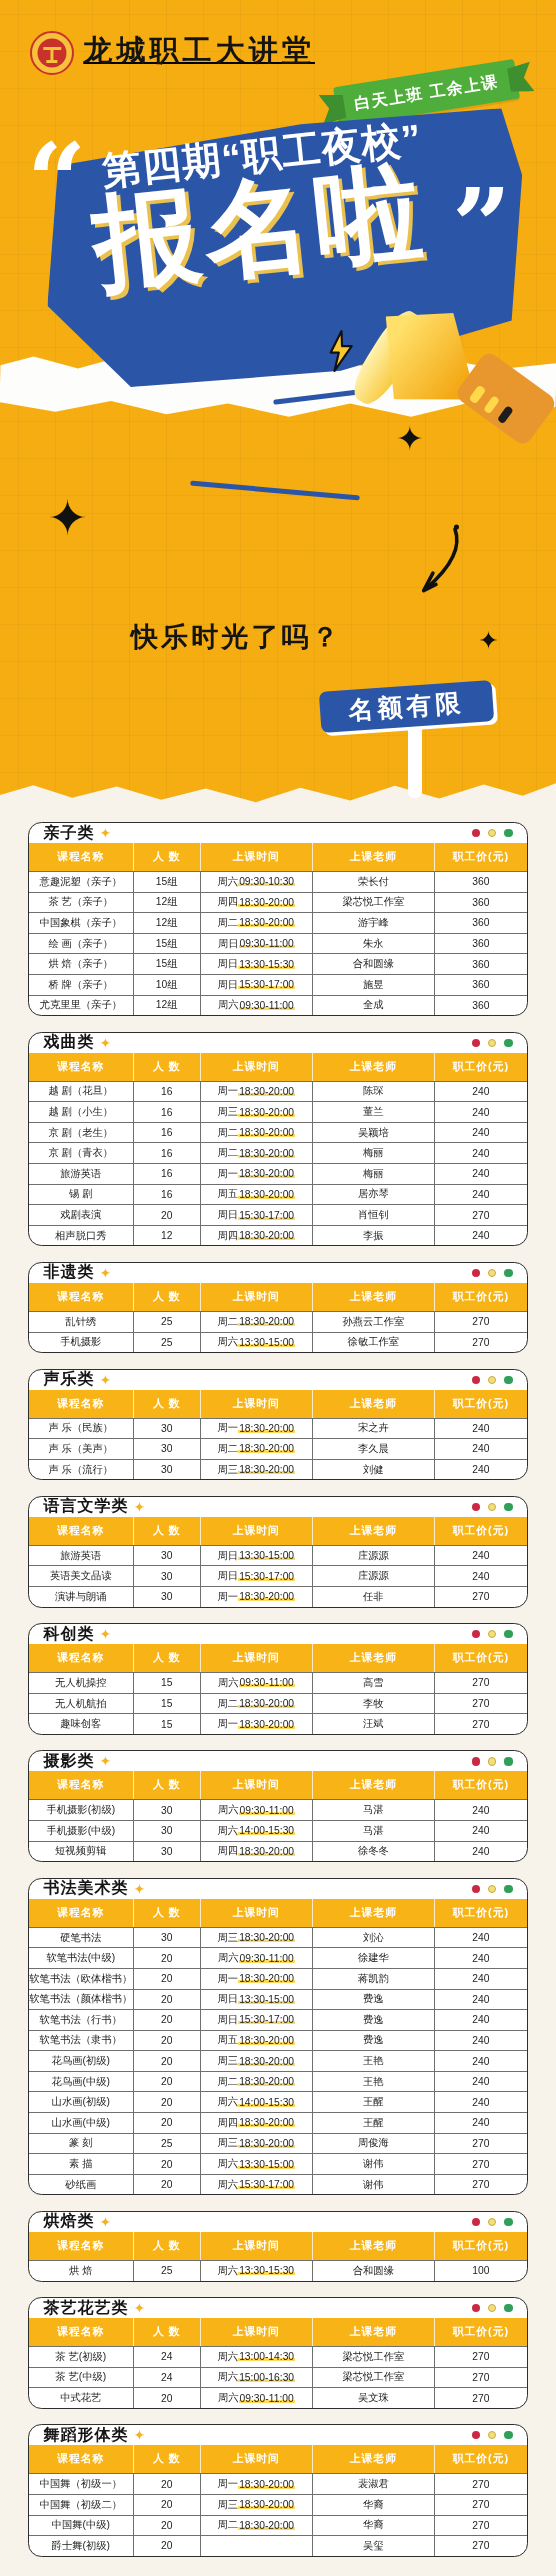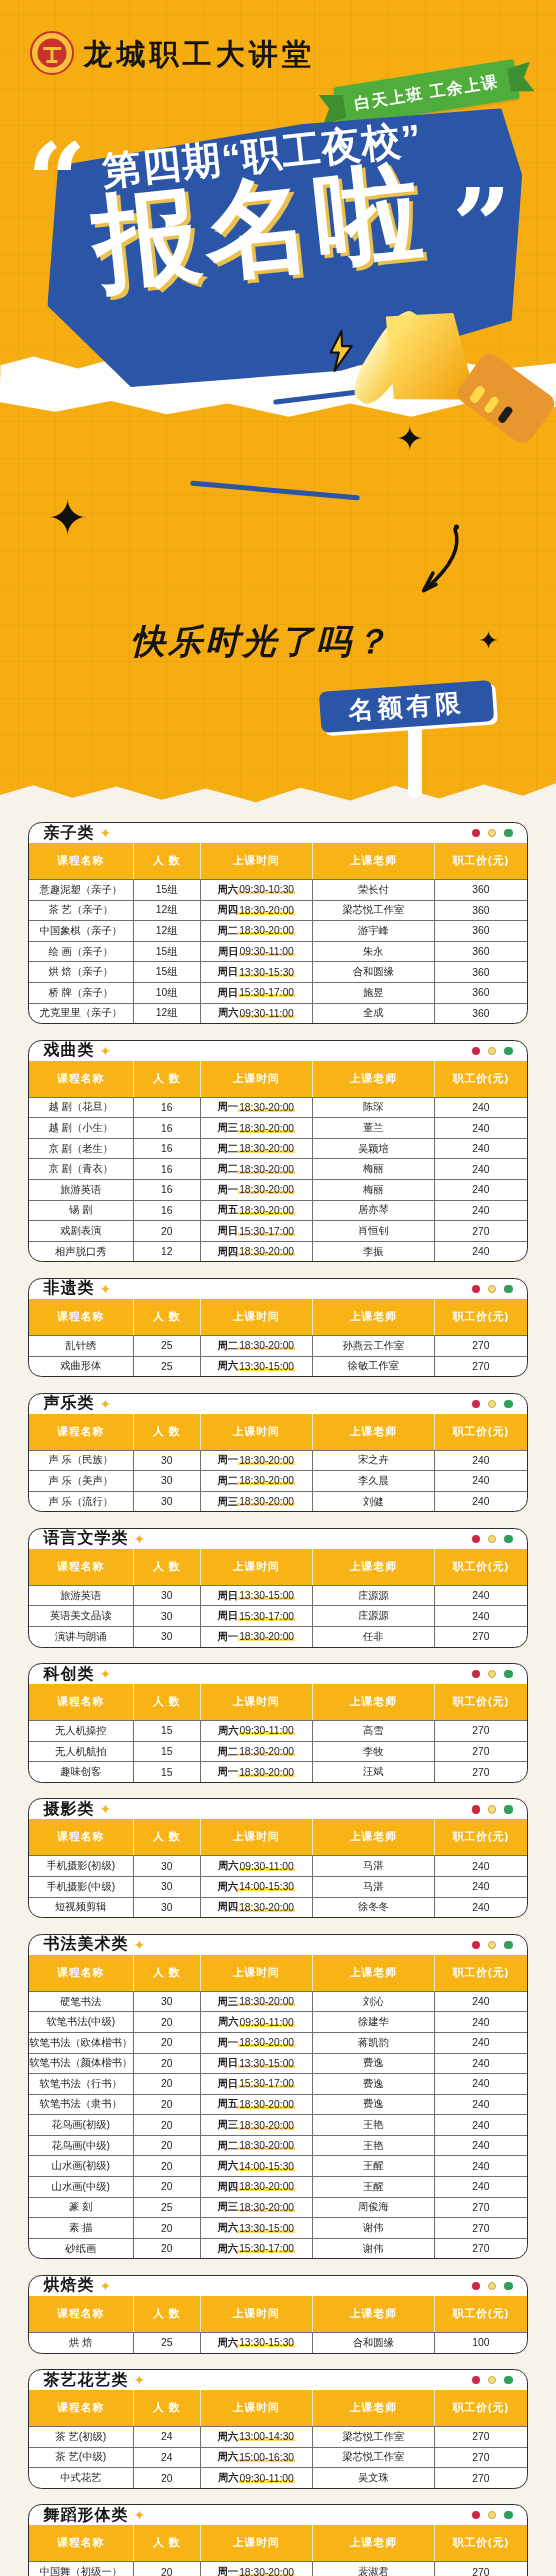--- a/index.html
+++ b/index.html
@@ -4,21 +4,21 @@
 <style>
   html,body{margin:0;padding:0;background:#e8e8e8;}
   *{box-sizing:border-box;}
   .page{width:556px;height:3829px;margin:0 auto;position:relative;overflow:hidden;
         font-family:"Liberation Sans","DejaVu Sans",sans-serif;display:flex;flex-direction:column;background:#F7F3EA;}
   .grid-tex{background-color:#F6AD12;
     background-image:repeating-linear-gradient(90deg,rgba(0,0,0,.045) 0 0.5px,transparent 0.5px 18.5px),
                      repeating-linear-gradient(0deg,rgba(0,0,0,.035) 0 0.5px,transparent 0.5px 18.5px);}
   
   .zone-top{flex:0 0 773px;position:relative;overflow:visible;z-index:3;}
-  .logo{position:absolute;left:30px;top:31px;display:flex;align-items:flex-end;gap:9.3px;}
+  .logo{position:absolute;left:30px;top:31px;display:flex;align-items:flex-start;gap:9.3px;text-decoration:underline;}
   .emblem{position:relative;border-radius:50%;background:#F6C23C;border:2.6px solid #C8322B;}
   .emblem .core{position:absolute;left:50%;top:50%;transform:translate(-50%,-50%);border-radius:50%;background:#C8322B;}
   .emblem .bar-h,.emblem .bar-h2,.emblem .bar-v{position:absolute;background:#F6C23C;left:50%;transform:translateX(-50%);}
   .logo-emblem{width:44px;height:44px;}
   .logo-emblem .core{width:29px;height:29px;}
   .logo-emblem .bar-h{width:17.5px;height:3.1px;top:14.4px;}
   .logo-emblem .bar-h2{width:11.3px;height:2.6px;top:27px;}
   .logo-emblem .bar-v{width:3.1px;height:13.4px;top:16px;}
   .logo-text{font-size:29px;font-weight:900;color:#141414;letter-spacing:4.1px;font-family:"DejaVu Serif","Liberation Serif",serif;}
   .ribbon{position:absolute;left:335px;top:73px;width:183px;height:40px;background:#4FAE3B;transform:rotate(-9deg);
@@ -49,21 +49,21 @@
   .mega-rim{position:absolute;left:9.3px;top:2.1px;width:36px;height:103px;transform:rotate(32deg);border-radius:40%;
     background:linear-gradient(90deg,#FFF3B0,#F8C93F);}
   .mega-handle{position:absolute;left:101px;top:66px;width:88px;height:57px;background:#E8972F;border-radius:10.3px;transform:rotate(36deg);}
   .mega-handle i{position:absolute;bottom:6.2px;width:8.2px;height:17.5px;background:#FFD94A;border-radius:4.1px;}
   .mega-handle i:nth-child(1){left:14.4px;}
   .mega-handle i:nth-child(2){left:32px;}
   .mega-handle i:nth-child(3){left:49px;background:#1d1d1d;}
   .spark{position:absolute;color:#111;line-height:1;}
   .msg-line{position:absolute;background:#58B23C;color:#fff;font-size:24px;font-weight:900;
             padding:4.1px 11.3px;letter-spacing:2.1px;white-space:nowrap;}
-  .msg-tail{position:absolute;color:#141414;font-size:34px;font-weight:900;letter-spacing:3.1px;white-space:nowrap;font-style:italic;}
+  .msg-tail{position:absolute;color:#141414;font-size:27px;font-weight:900;letter-spacing:3.1px;white-space:nowrap;}
   .arrow-doodle{position:absolute;left:406px;top:524px;}
   .badge-sign{position:absolute;left:320px;top:686px;width:173px;height:41px;background:#2B55A7;border-radius:7.2px;
     transform:rotate(-4deg);display:flex;align-items:center;justify-content:center;z-index:7;
     box-shadow:3.6px 3.6px 0 #fff;}
   .badge-sign span{color:#fff;font-size:25px;font-weight:900;letter-spacing:4.1px;}
   .badge-stick{position:absolute;left:408px;top:721px;width:14.4px;height:77px;background:#fff;border-radius:6.2px;z-index:6;}
   
   .zone-cards{position:relative;background:#F7F3EA;padding:49px 0 36px 0;z-index:2;}
   .tear-top{position:absolute;top:-1px;left:0;width:100%;height:33px;background-color:#F6AD12;
     background-image:repeating-linear-gradient(90deg,rgba(0,0,0,.045) 0 0.5px,transparent 0.5px 18.5px);
@@ -71,29 +71,29 @@
   .card{width:500px;margin:0 auto 15.5px auto;background:#fff;border:1px solid #2E2E2E;border-radius:13.4px;overflow:hidden;}
   .card-bar{display:flex;align-items:center;padding:5.2px 14.4px;height:20px;}
   .card-title{font-size:16px;font-weight:900;color:#151515;letter-spacing:1px;}
   .card-spark{font-size:14px;margin-left:5.2px;color:#F5B320;}
   .dots{margin-left:auto;display:flex;gap:8.2px;align-items:center;}
   .dot{width:8.2px;height:8.2px;border-radius:50%;}
   .dot-r{background:#CD2843;}
   .dot-y{background:#F1DE7C;border:1px solid #CBA93C;}
   .dot-g{background:#2F9F59;}
   .tbl-head,.tbl-row{display:grid;grid-template-columns:21% 13.5% 22.5% 24.5% 18.5%;}
-  .tbl-head{background:#F8B417;height:36px;}
+  .tbl-head{background:#F8B417;height:28px;}
   .tbl-head div{display:flex;align-items:center;justify-content:center;color:#fff;font-size:10.8px;font-weight:800;
     letter-spacing:1px;border-right:0.5px solid rgba(255,255,255,.75);}
   .tbl-head div:last-child{border-right:none;}
   .tbl-row{height:20.6px;border-top:0.5px solid #6F6F6F;}
   .tbl-row div{display:flex;align-items:center;justify-content:center;font-size:10.3px;color:#1d1d1d;
     border-right:0.5px solid #6F6F6F;white-space:nowrap;overflow:hidden;}
   .tbl-row div:last-child{border-right:none;}
-  .day{font-weight:700;margin-right:0;}
+  .day{font-weight:400;margin-right:0;}
   .hl{background:linear-gradient(to bottom,transparent 64%,#FFD95A 64%,#FFD95A 94%,transparent 94%);padding:0 1px;}
 </style>
 </head>
 <body>
 
 <div class="page">
 
   <div class="zone-top grid-tex">
     <div class="logo">
       <div class="emblem logo-emblem">
@@ -361,21 +361,21 @@
             <div>乱针绣</div>
             <div>25</div>
             <div>
               <span class="day">周二</span>
               <span class="hl">18:30-20:00</span>
             </div>
             <div>孙燕云工作室</div>
             <div>270</div>
           </div>
           <div class="tbl-row">
-            <div>戏曲形体</div>
+            <div>手机摄影</div>
             <div>25</div>
             <div>
               <span class="day">周六</span>
               <span class="hl">13:30-15:00</span>
             </div>
             <div>徐敏工作室</div>
             <div>270</div>
           </div>
         </section>
         <section class="card">

